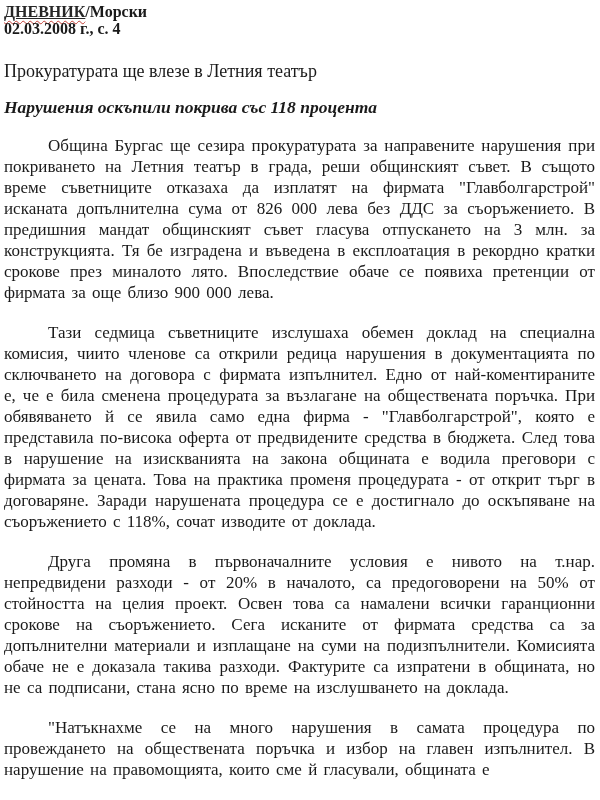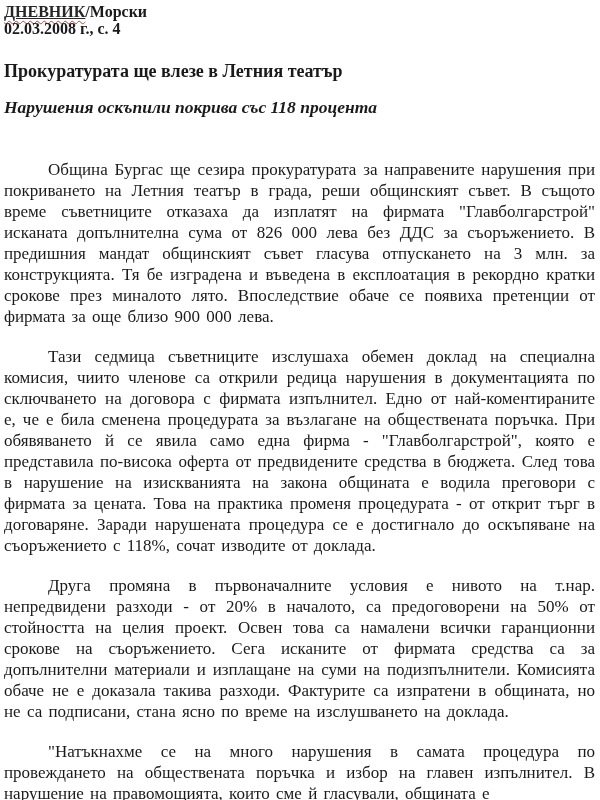--- a/index.html
+++ b/index.html
@@ -38,38 +38,38 @@
   .source-suffix { color: #1a1a1a; }
   .dateline {
     font-size: 16px;
     line-height: 17px;
     font-weight: bold;
   }
   .title {
     margin: 24px 0 16px 0;
     font-size: 18px;
     line-height: 20px;
-    font-weight: bold;
+    font-weight: normal;
   }
   .subtitle {
     margin: 11px 0 0 0;
     font-size: 17.5px;
     line-height: 20px;
     font-weight: bold;
     font-style: italic;
   }
   .body-text p {
     margin: 19px 0 0 0;
     font-size: 17px;
     line-height: 21px;
     text-align: justify;
     text-indent: 44px;
     word-spacing: 2px;
   }
-  .body-text p.first { margin-top: 42px; }
+  .body-text p.first { margin-top: 18px; }
 </style>
 </head>
 <body style="background: rgb(255, 255, 255); color: rgb(26, 26, 26);">
 
 <div class="doc">
 
   <div class="source-line">
     <a class="source-link"><span class="squiggle">ДНЕВНИК</span></a><span class="source-suffix">/Морски</span>
   </div>
 

